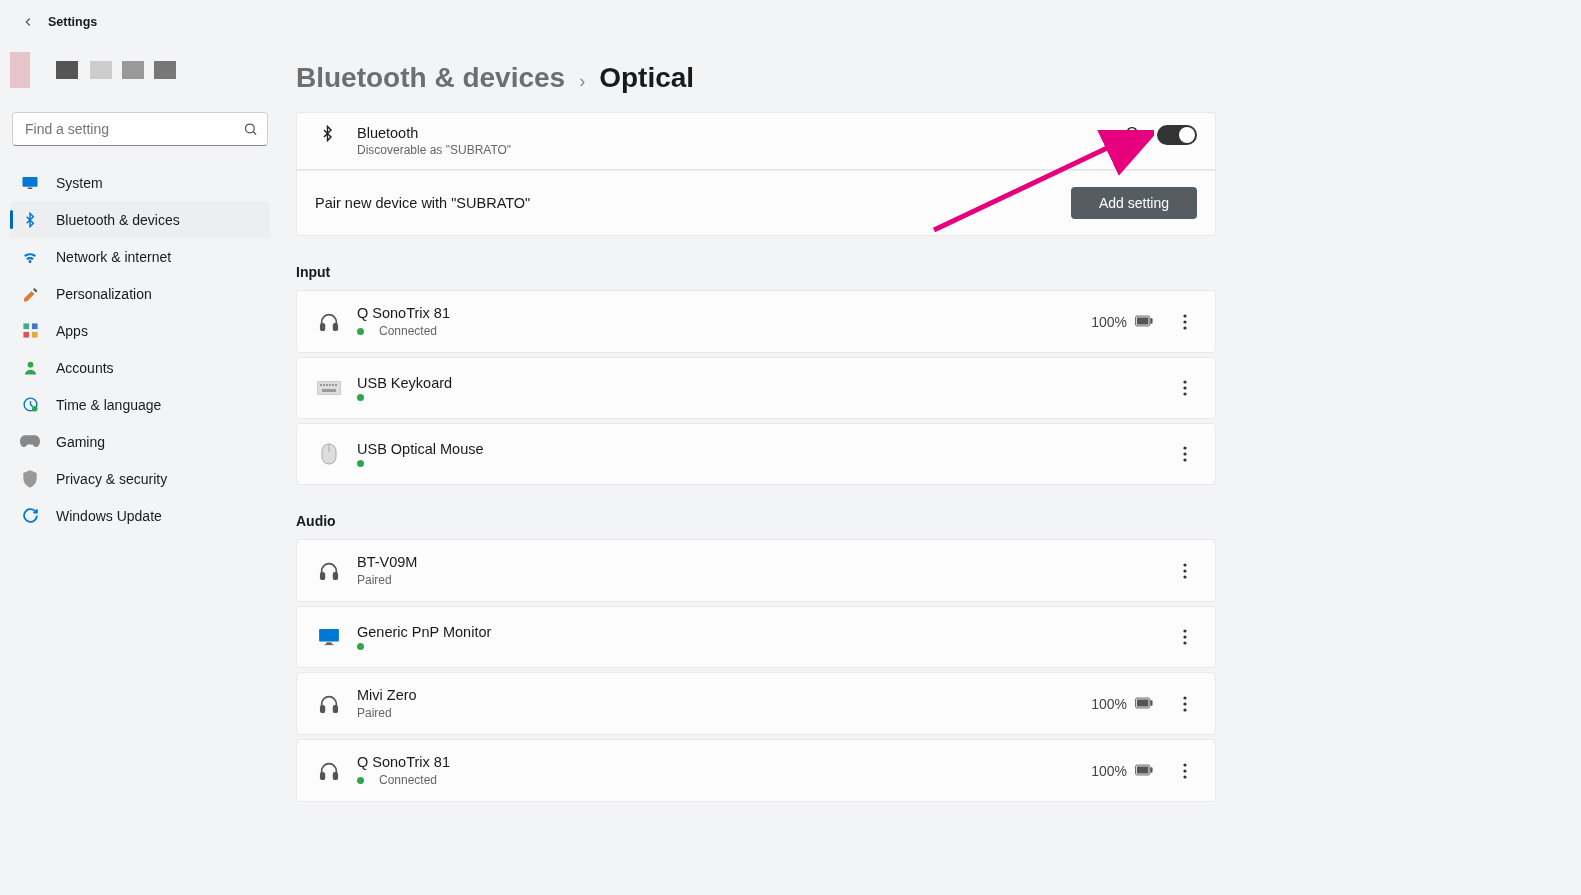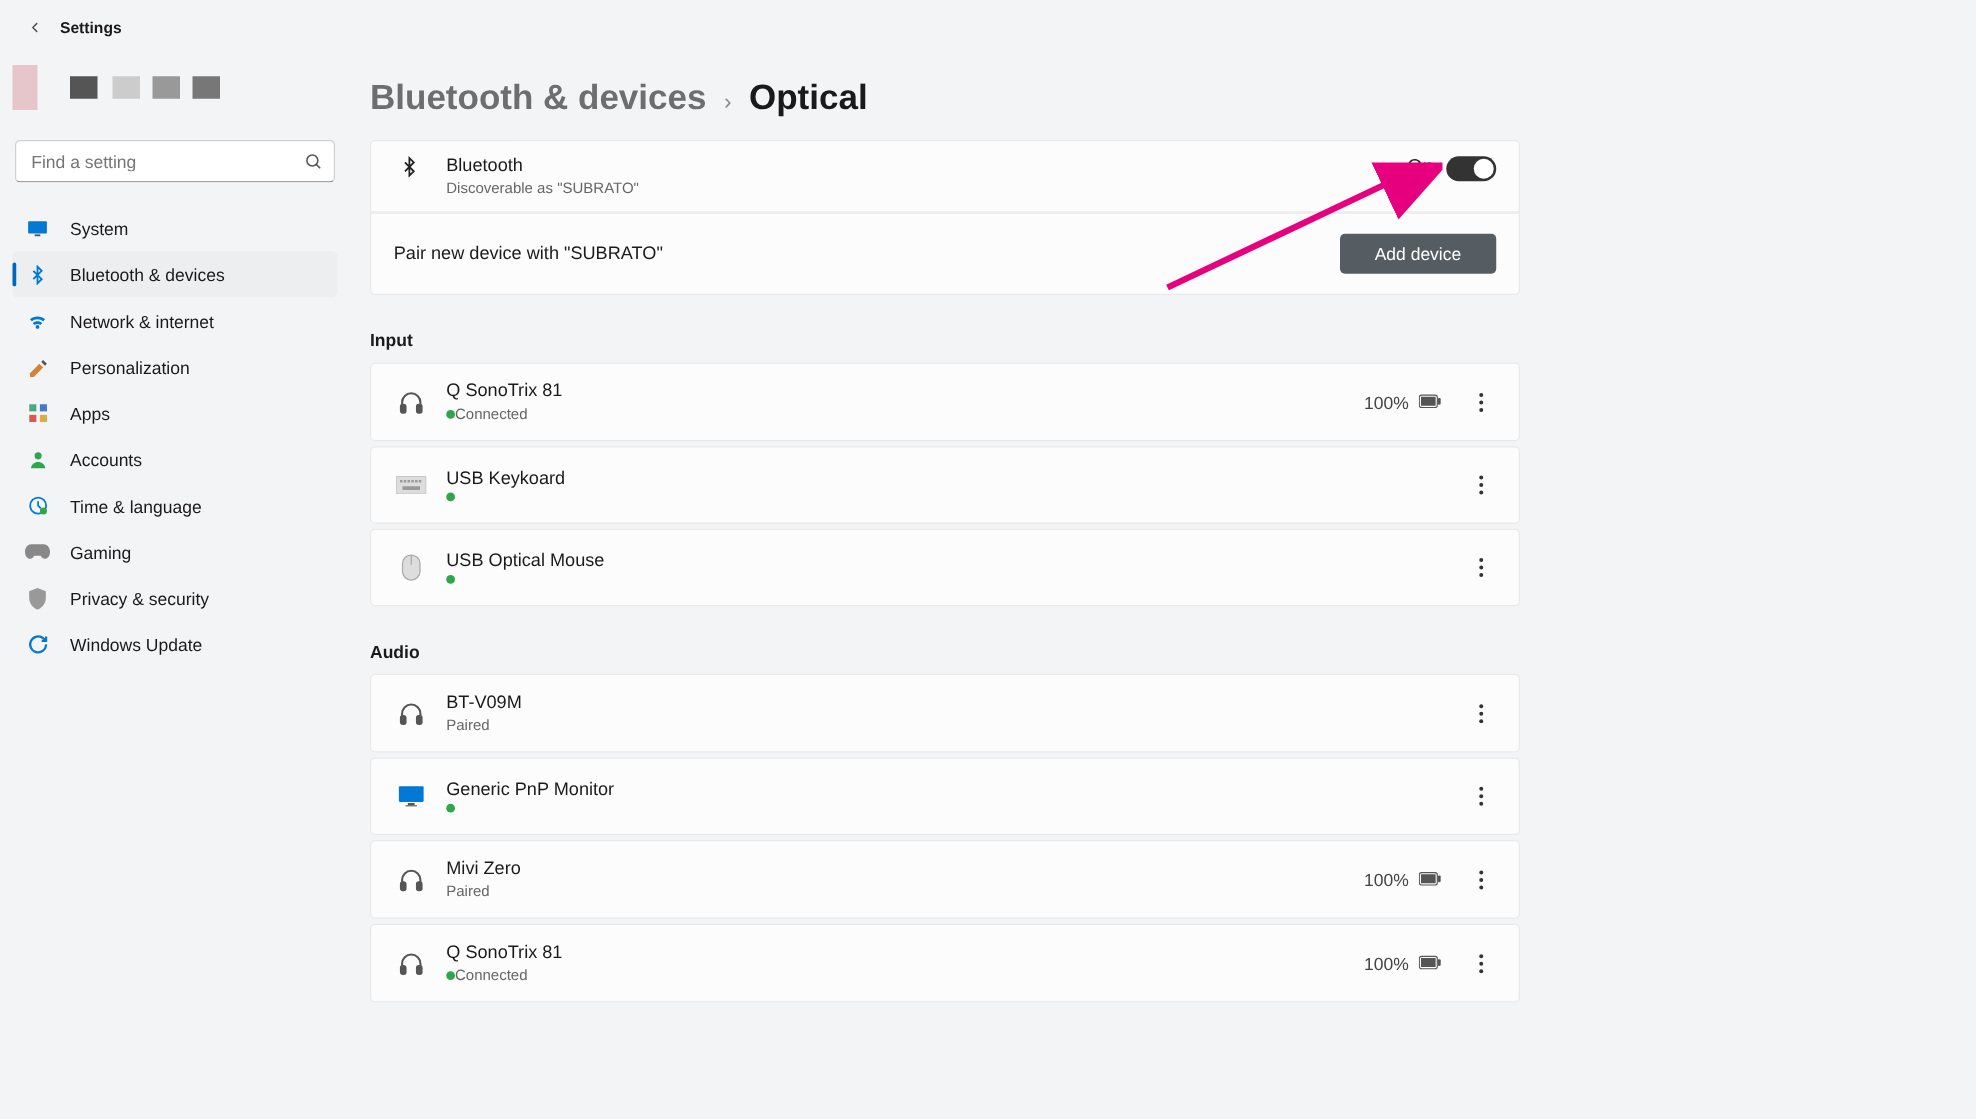--- a/index.html
+++ b/index.html
@@ -49,21 +49,21 @@
   .pair-row { display:flex; align-items:center; padding: 16px 18px; }
   .pair-text { flex:1; font-size:14.5px;}
   .add-btn { background:#555d63; color:#fff; border:none; height:32px; padding: 0 28px; border-radius:4px; font-size:14px; cursor:pointer;}
 
   .section-label { font-size: 14px; font-weight:600; margin-top: 28px; margin-bottom: 10px; }
 
   .device-row { display:flex; align-items:center; padding: 14px 18px; }
   .dev-icon { width:28px; height:28px; display:flex; align-items:center; justify-content:center; margin-right: 14px; color:#555;}
   .dev-texts { flex:1; }
   .dev-name { font-size: 14.5px; }
-  .dev-status { font-size: 12px; color:#666; display:flex; align-items:center; gap:0; margin-top:3px;}
+  .dev-status { font-size: 12px; color:#666; display:flex; align-items:center; gap:15px; margin-top:3px;}
   .dot { width:7px; height:7px; border-radius:50%; background:#2fa64b; display:inline-block;}
   .battery-wrap { display:flex; align-items:center; gap:8px; font-size:14px; color:#444; margin-right:20px;}
   .more-btn { width:24px; height:32px; display:flex; align-items:center; justify-content:center; border:none; background:none; cursor:pointer; color:#333; border-radius:4px;}
 
   
   .arrow-overlay { position:absolute; left:924px; top:130px; pointer-events:none;}
 </style>
 </head>
 <body>
 
@@ -217,21 +217,21 @@
             </div>
             <div class="toggle-label">On</div>
             <div class="toggle">
                 <div class="knob"></div>
               </div>
           </div>
         </div>
         <div class="card bt-bottom">
           <div class="pair-row">
             <div class="pair-text">Pair new device with "SUBRATO"</div>
-            <button class="add-btn">Add device</button>
+            <button class="add-btn">Add setting</button>
           </div>
         </div>
 
         <div class="section-label">Input</div>
         <div id="input-devices">
             <div class="card">
               <div class="device-row">
       <div class="dev-icon">
                   <svg width="22" height="22" viewBox="0 0 24 24" fill="none" stroke="#555" stroke-width="1.8">
                     <path d="M4 14v-2a8 8 0 0116 0v2"></path>

